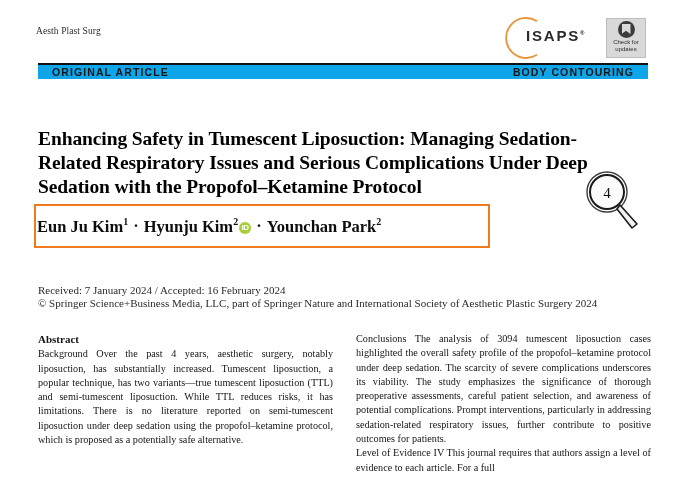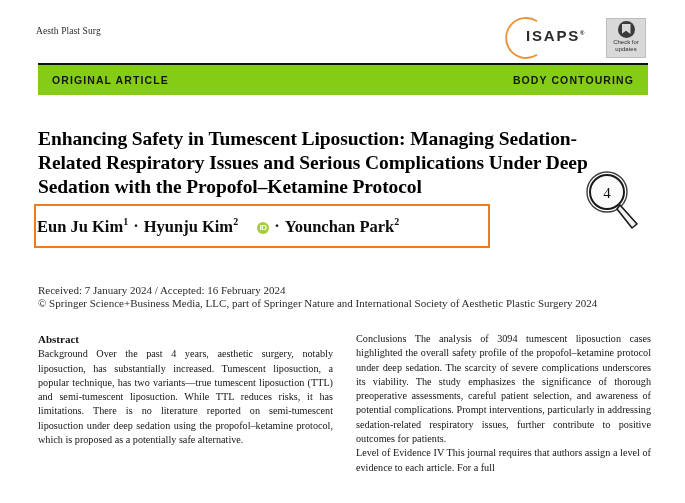--- a/index.html
+++ b/index.html
@@ -127,22 +127,22 @@
     top: 63px;
     width: 610px;
     height: 2px;
     background: #111111;
   }
   .section-band {
     position: absolute;
     left: 38px;
     top: 65px;
     width: 610px;
-    height: 30px;
-    background: #84cc16;
+    height: 14px;
+    background: #0ea5e9;
     display: flex;
     align-items: center;
     justify-content: space-between;
     box-sizing: border-box;
     padding: 0 14px;
   }
   .band-label {
     font-family: "Liberation Sans", sans-serif;
     font-weight: 700;
     font-size: 10.5px;
@@ -204,21 +204,21 @@
     background: #a6ce39;
     color: #ffffff;
     font-family: "Liberation Sans", sans-serif;
     font-size: 8px;
     font-weight: 700;
     line-height: 12px;
     text-align: center;
     letter-spacing: -0.3px;
     position: relative;
     top: -1px;
-    margin-left: 19px;
+    margin-left: 1px;
   }
 
   
   .magnifier {
     position: absolute;
     left: 582px;
     top: 168px;
     width: 66px;
     height: 66px;
   }

